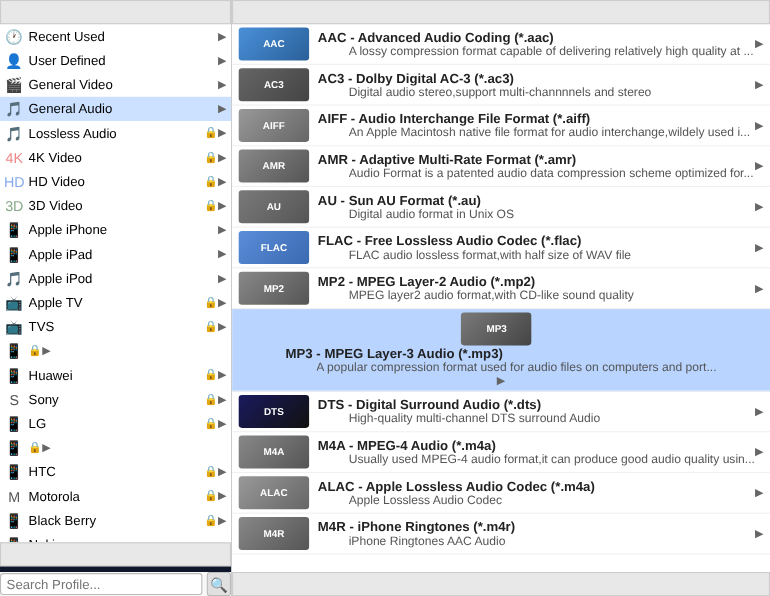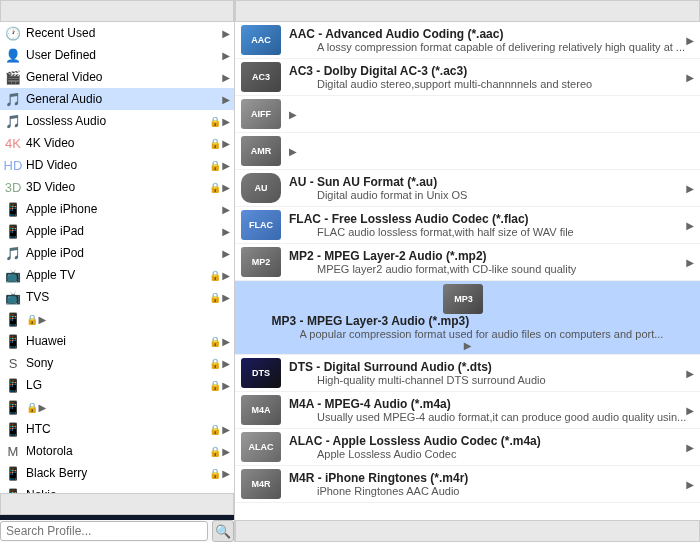--- a/index.html
+++ b/index.html
@@ -132,21 +132,21 @@
       padding: 3px 6px;
       min-height: 36px;
       cursor: pointer;
       border-bottom: 1px solid #f0f0f0;
     }
     .right-item.active {
       background: #b8d4ff;
       flex-direction: column;
     }
     .right-item-icon {
-      width: 40px;
+      width: 64px;
       height: 30px;
       margin-right: 8px;
       display: flex;
       align-items: center;
       justify-content: center;
       flex-shrink: 0;
       border-radius: 3px;
       font-size: 9px;
       font-weight: bold;
       color: white;
@@ -175,21 +175,21 @@
     .right-item-arrow {
       font-size: 10px;
       color: #666;
     }
 
     
     .icon-aac { background: linear-gradient(135deg, #4a90d9, #2a6099); }
     .icon-ac3 { background: linear-gradient(135deg, #666, #444); }
     .icon-aiff { background: linear-gradient(135deg, #999, #666); }
     .icon-amr { background: linear-gradient(135deg, #888, #555); }
-    .icon-au { background: linear-gradient(135deg, #7a7a7a, #555); border-radius: 10px; }
+    .icon-au { background: linear-gradient(135deg, #7a7a7a, #555); }
     .icon-flac { background: linear-gradient(135deg, #5b8dd9, #3a6ab0); }
     .icon-mp2 { background: linear-gradient(135deg, #888, #555); }
     .icon-mp3 { background: linear-gradient(135deg, #7a7a7a, #444); }
     .icon-dts { background: linear-gradient(135deg, #1a1a5e, #111); }
     .icon-m4a { background: linear-gradient(135deg, #888, #555); }
     .icon-alac { background: linear-gradient(135deg, #999, #666); }
     .icon-m4r { background: linear-gradient(135deg, #888, #555); }
 
     
     .li-recent { color: #5a9; }
@@ -368,24 +368,32 @@
         <div class="right-item">
           <div class="right-item-icon icon-ac3">AC3</div>
           <div class="right-item-text">
             <div class="right-item-title">AC3 - Dolby Digital AC-3 (*.ac3)</div>
             <div class="right-item-desc">Digital audio stereo,support multi-channnnels and stereo</div>
           </div>
           <span class="right-item-arrow">▶</span>
         </div>
         <div class="right-item">
           <div class="right-item-icon icon-aiff">AIFF</div>
+          <div class="right-item-text">
+            <div class="right-item-title">AIFF - Audio Interchange File Format (*.aiff)</div>
+            <div class="right-item-desc">An Apple Macintosh native file format for audio interchange,wildely used i...</div>
+          </div>
           <span class="right-item-arrow">▶</span>
         </div>
         <div class="right-item">
           <div class="right-item-icon icon-amr">AMR</div>
+          <div class="right-item-text">
+            <div class="right-item-title">AMR - Adaptive Multi-Rate Format (*.amr)</div>
+            <div class="right-item-desc">Audio Format is a patented audio data compression scheme optimized for...</div>
+          </div>
           <span class="right-item-arrow">▶</span>
         </div>
         <div class="right-item">
           <div class="right-item-icon icon-au">AU</div>
           <div class="right-item-text">
             <div class="right-item-title">AU - Sun AU Format (*.au)</div>
             <div class="right-item-desc">Digital audio format in Unix OS</div>
           </div>
           <span class="right-item-arrow">▶</span>
         </div>

